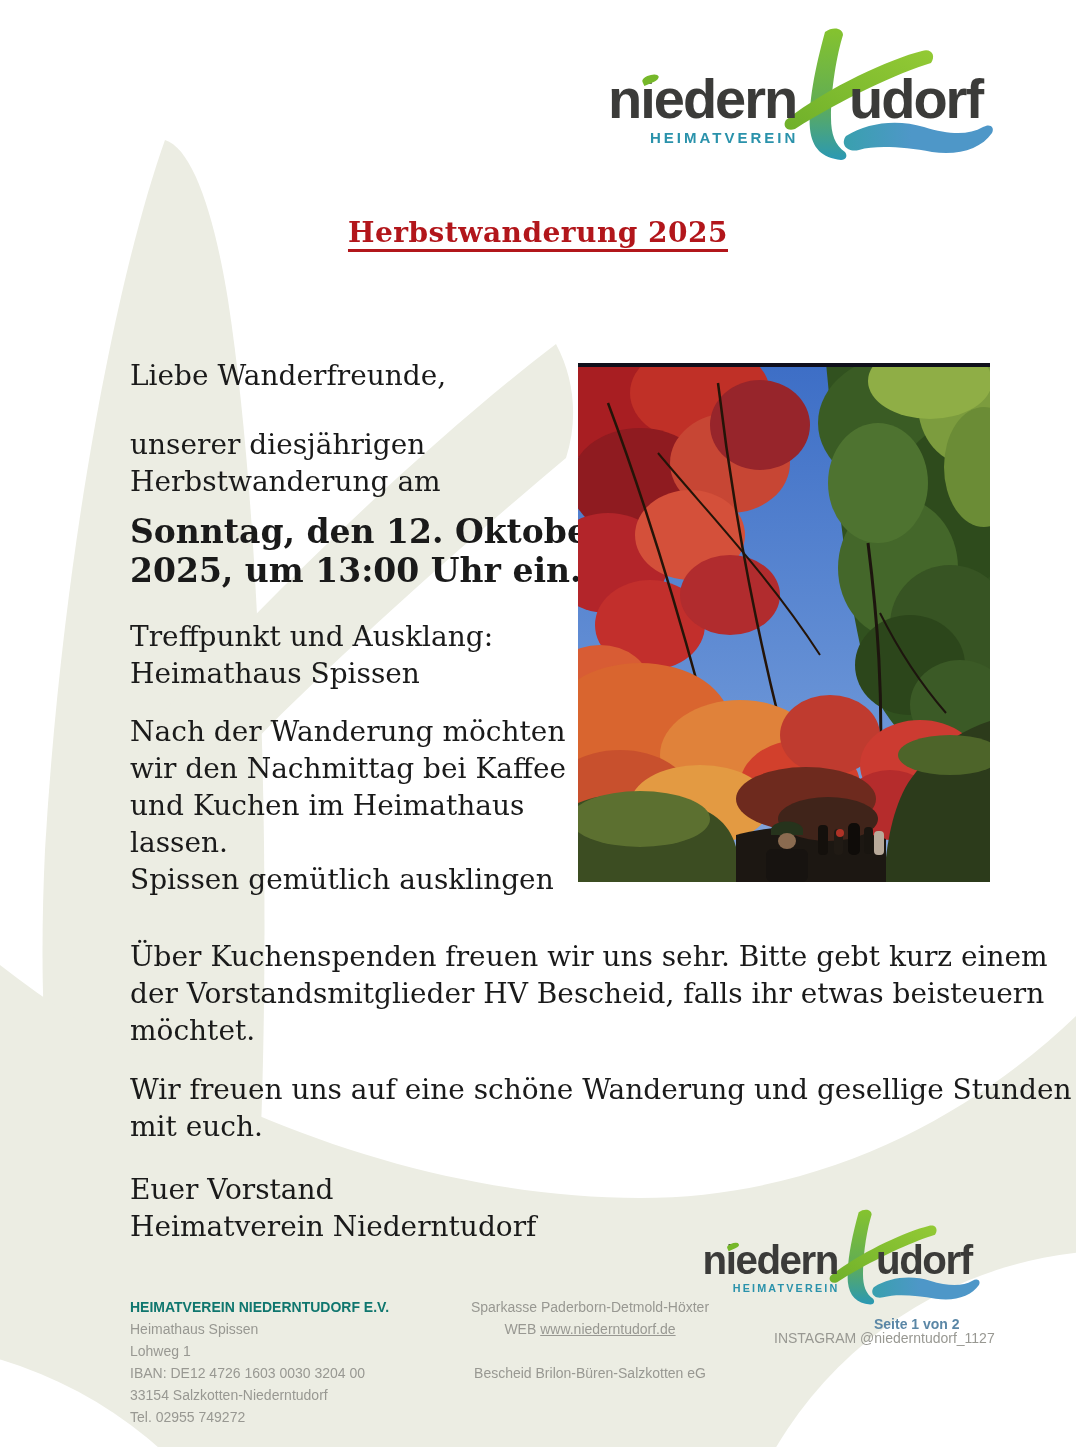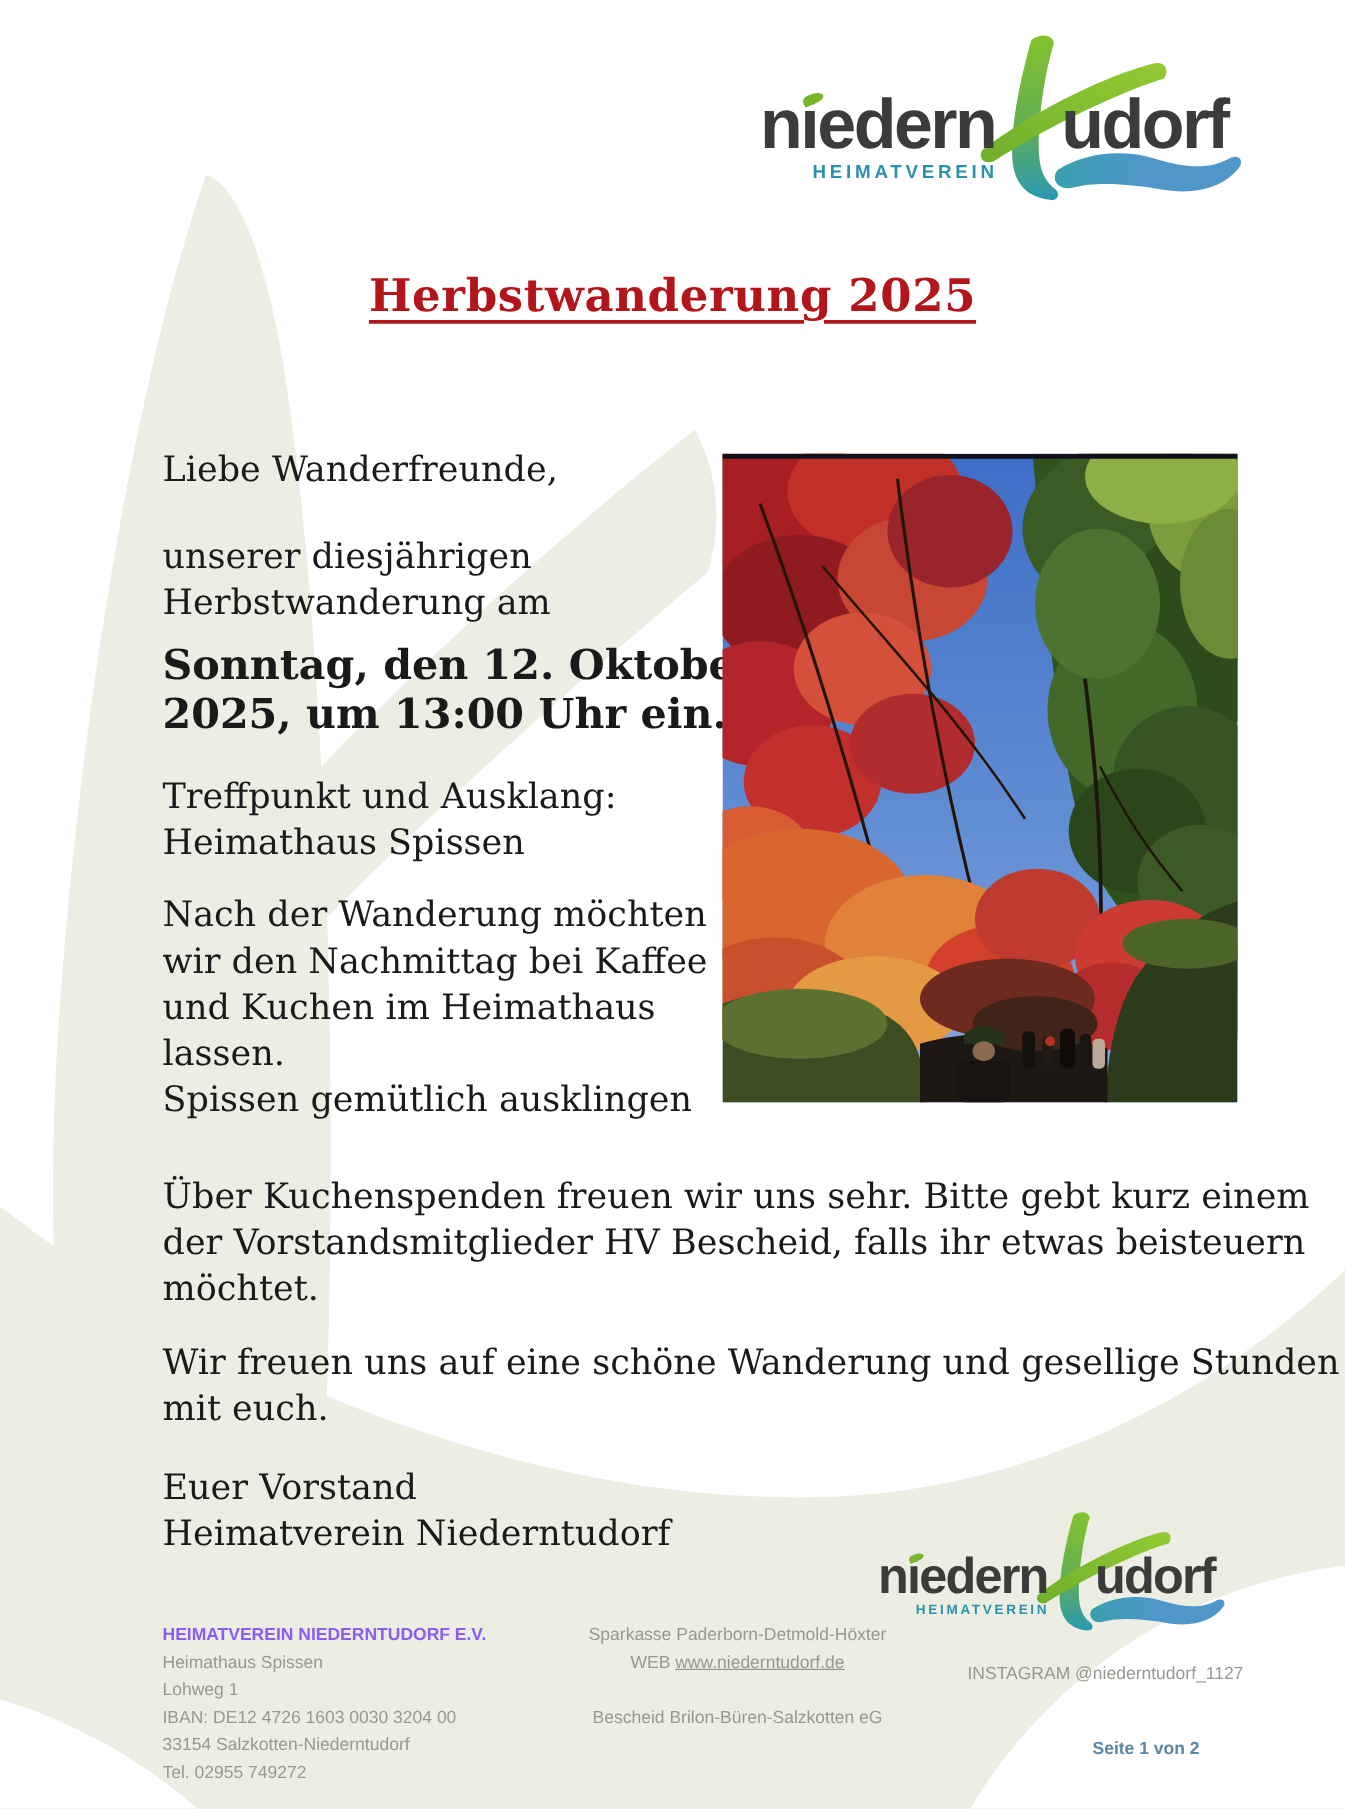--- a/index.html
+++ b/index.html
@@ -19,47 +19,47 @@
   .logo .word{position:absolute;font-family:"Liberation Sans",sans-serif;font-weight:bold;
     color:#3b3b39;font-size:56px;letter-spacing:-2px;line-height:1;}
   .logo .w1{left:2px;top:45px;}
   .logo .w2{left:243px;top:45px;}
   .logo .leaf{position:absolute;left:36px;top:49px;width:17px;height:8px;background:#76b82a;
     border-radius:60% 90% 60% 0;transform:rotate(-24deg);}
   .logo .sub{position:absolute;left:44px;top:104px;font-family:"Liberation Sans",sans-serif;
     font-weight:bold;font-size:15px;letter-spacing:3px;color:#2a92ab;line-height:1;}
   
   .title{position:absolute;left:0;top:216px;width:100%;text-align:center;z-index:2;
-    font-size:36px;font-weight:bold;color:#b2161b;letter-spacing:0.5px;
+    font-size:28px;font-weight:bold;color:#b2161b;letter-spacing:0.5px;
     text-decoration:underline;text-decoration-thickness:3px;text-underline-offset:7px;}
   
   .body-left{position:absolute;left:130px;top:357px;width:450px;z-index:2;
     font-size:28px;line-height:37px;}
   .body-wide{position:absolute;left:130px;top:938px;width:860px;z-index:2;
     font-size:28px;line-height:37px;}
   .body-left p,.body-wide p{margin:0;}
   .line{display:block;white-space:nowrap;}
   .p-salutation{margin-bottom:32px !important;}
   .p-intro{margin-bottom:12px !important;}
   .p-date{margin-bottom:28px !important;font-weight:bold;font-size:33px;line-height:39px;}
   .p-meeting{margin-bottom:21px !important;}
   .p-cake{margin-bottom:22px !important;}
   .p-closing{margin-bottom:26px !important;}
   
   .photo{position:absolute;left:578px;top:363px;width:412px;height:519px;z-index:2;}
   
   .footer{position:absolute;left:0;top:0;width:1076px;height:1447px;z-index:2;
     font-family:"Liberation Sans",sans-serif;font-size:14px;color:#989892;}
   .f-col1{position:absolute;left:130px;top:1296px;width:330px;line-height:22px;}
-  .f-org{font-weight:bold;color:#8b5cf6;}
+  .f-org{font-weight:bold;color:#0f766e;}
   .f-col2{position:absolute;left:440px;top:1296px;width:300px;line-height:22px;text-align:center;}
   .f-gap{margin-top:22px;}
   .f-link{text-decoration:underline;}
   .f-instagram{position:absolute;left:774px;top:1330px;}
-  .f-page{position:absolute;left:874px;top:1390px;color:#5b87a6;font-weight:bold;}
+  .f-page{position:absolute;left:874px;top:1316px;color:#5b87a6;font-weight:bold;}
 </style>
 </head>
 <body>
 
 <div class="page">
 
   <svg class="watermark" viewBox="0 0 1076 1447" aria-hidden="true">
     <g fill="#ECEDE3">
 
       <path d="M165,140 C115,280 62,560 45,850 C38,1000 45,1130 75,1235 C130,1258 205,1262 255,1246 C272,1000 268,560 228,300 C214,213 192,148 165,140 Z"></path>

